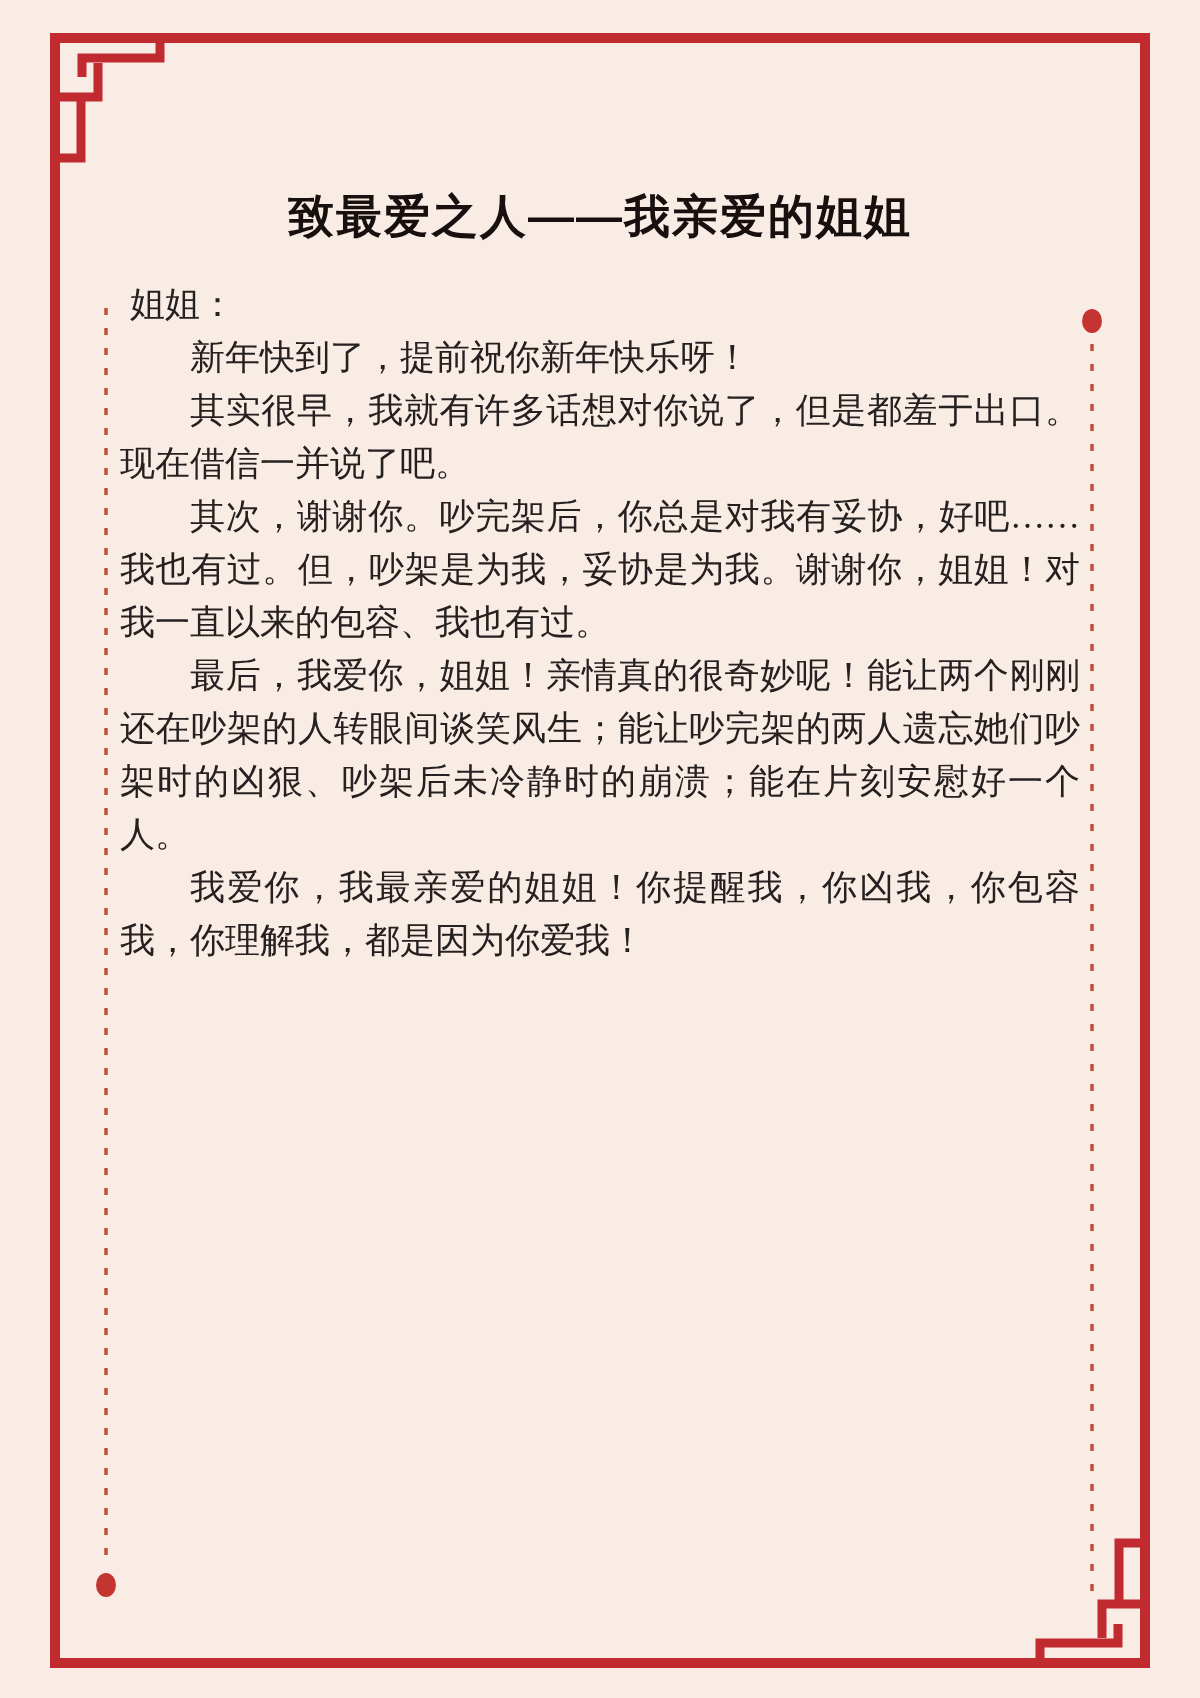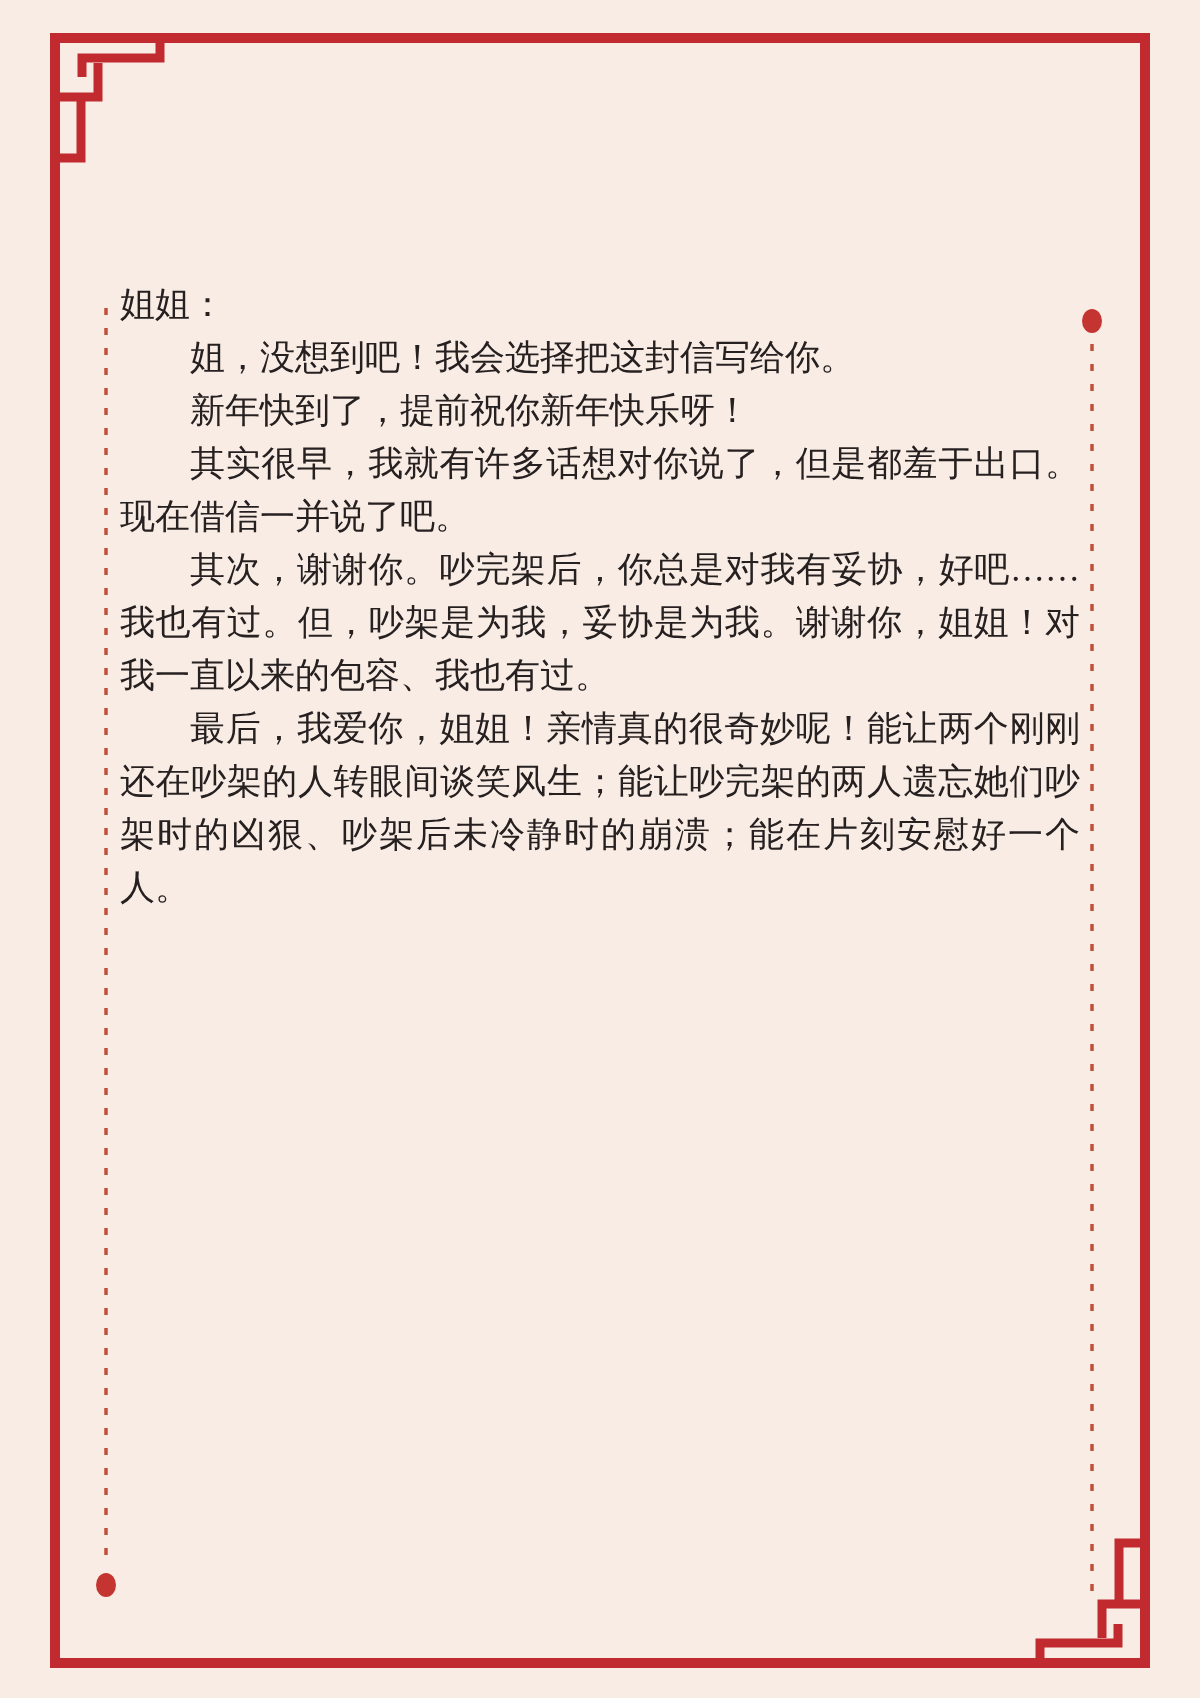--- a/index.html
+++ b/index.html
@@ -40,21 +40,21 @@
     width: 960px;
     font-size: 35px;
     line-height: 53px;
     color: #262021;
     text-align: justify;
     text-justify: inter-ideograph;
   }
   .letter-body p[data-name="letter-paragraph"] {
     text-indent: 2em;
   }
-  .salutation { text-indent: 0; }
+  .salutation { text-indent: 0; margin-left: 10px; }
 </style>
 </head>
 <body>
 
 <div class="page" data-name="letter-page">
 
   <svg class="deco-svg" data-name="page-decorations" viewBox="0 0 1200 1698" xmlns="http://www.w3.org/2000/svg">
 
     <rect x="55" y="38" width="1090" height="1625" fill="none" stroke="#c12b30" stroke-width="10" data-name="border-frame"></rect>
 
@@ -70,23 +70,24 @@
       <path d="M81,101 L81,158 L55,158"></path>
     </g>
 
     <line x1="106" y1="308" x2="106" y2="1560" stroke="#c1503a" stroke-width="3.5" stroke-dasharray="7 13" data-name="left-dashed-line"></line>
     <ellipse cx="106" cy="1585" rx="10" ry="12" fill="#c43531" data-name="left-line-dot"></ellipse>
 
     <line x1="1092" y1="344" x2="1092" y2="1596" stroke="#c1503a" stroke-width="3.5" stroke-dasharray="7 13" data-name="right-dashed-line"></line>
     <ellipse cx="1092" cy="321" rx="10" ry="12" fill="#c43531" data-name="right-line-dot"></ellipse>
   </svg>
 
+  <h1 class="title" data-name="letter-title">致最爱之人——我亲爱的姐姐</h1>
 
   <div class="letter-body" data-name="letter-body">
     <p class="salutation" data-name="letter-salutation">姐姐：</p>
-    <p data-name="letter-paragraph">姐，没想到吧！我会选择把这封信写给你。</p>
     <p data-name="letter-paragraph">新年快到了，提前祝你新年快乐呀！</p>
     <p data-name="letter-paragraph">其实很早，我就有许多话想对你说了，但是都羞于出口。现在借信一并说了吧。</p>
     <p data-name="letter-paragraph">其次，谢谢你。吵完架后，你总是对我有妥协，好吧……我也有过。但，吵架是为我，妥协是为我。谢谢你，姐姐！对我一直以来的包容、我也有过。</p>
     <p data-name="letter-paragraph">最后，我爱你，姐姐！亲情真的很奇妙呢！能让两个刚刚还在吵架的人转眼间谈笑风生；能让吵完架的两人遗忘她们吵架时的凶狠、吵架后未冷静时的崩溃；能在片刻安慰好一个人。</p>
+    <p data-name="letter-paragraph">我爱你，我最亲爱的姐姐！你提醒我，你凶我，你包容我，你理解我，都是因为你爱我！</p>
   </div>
 
 </div>
 
 </body></html>

